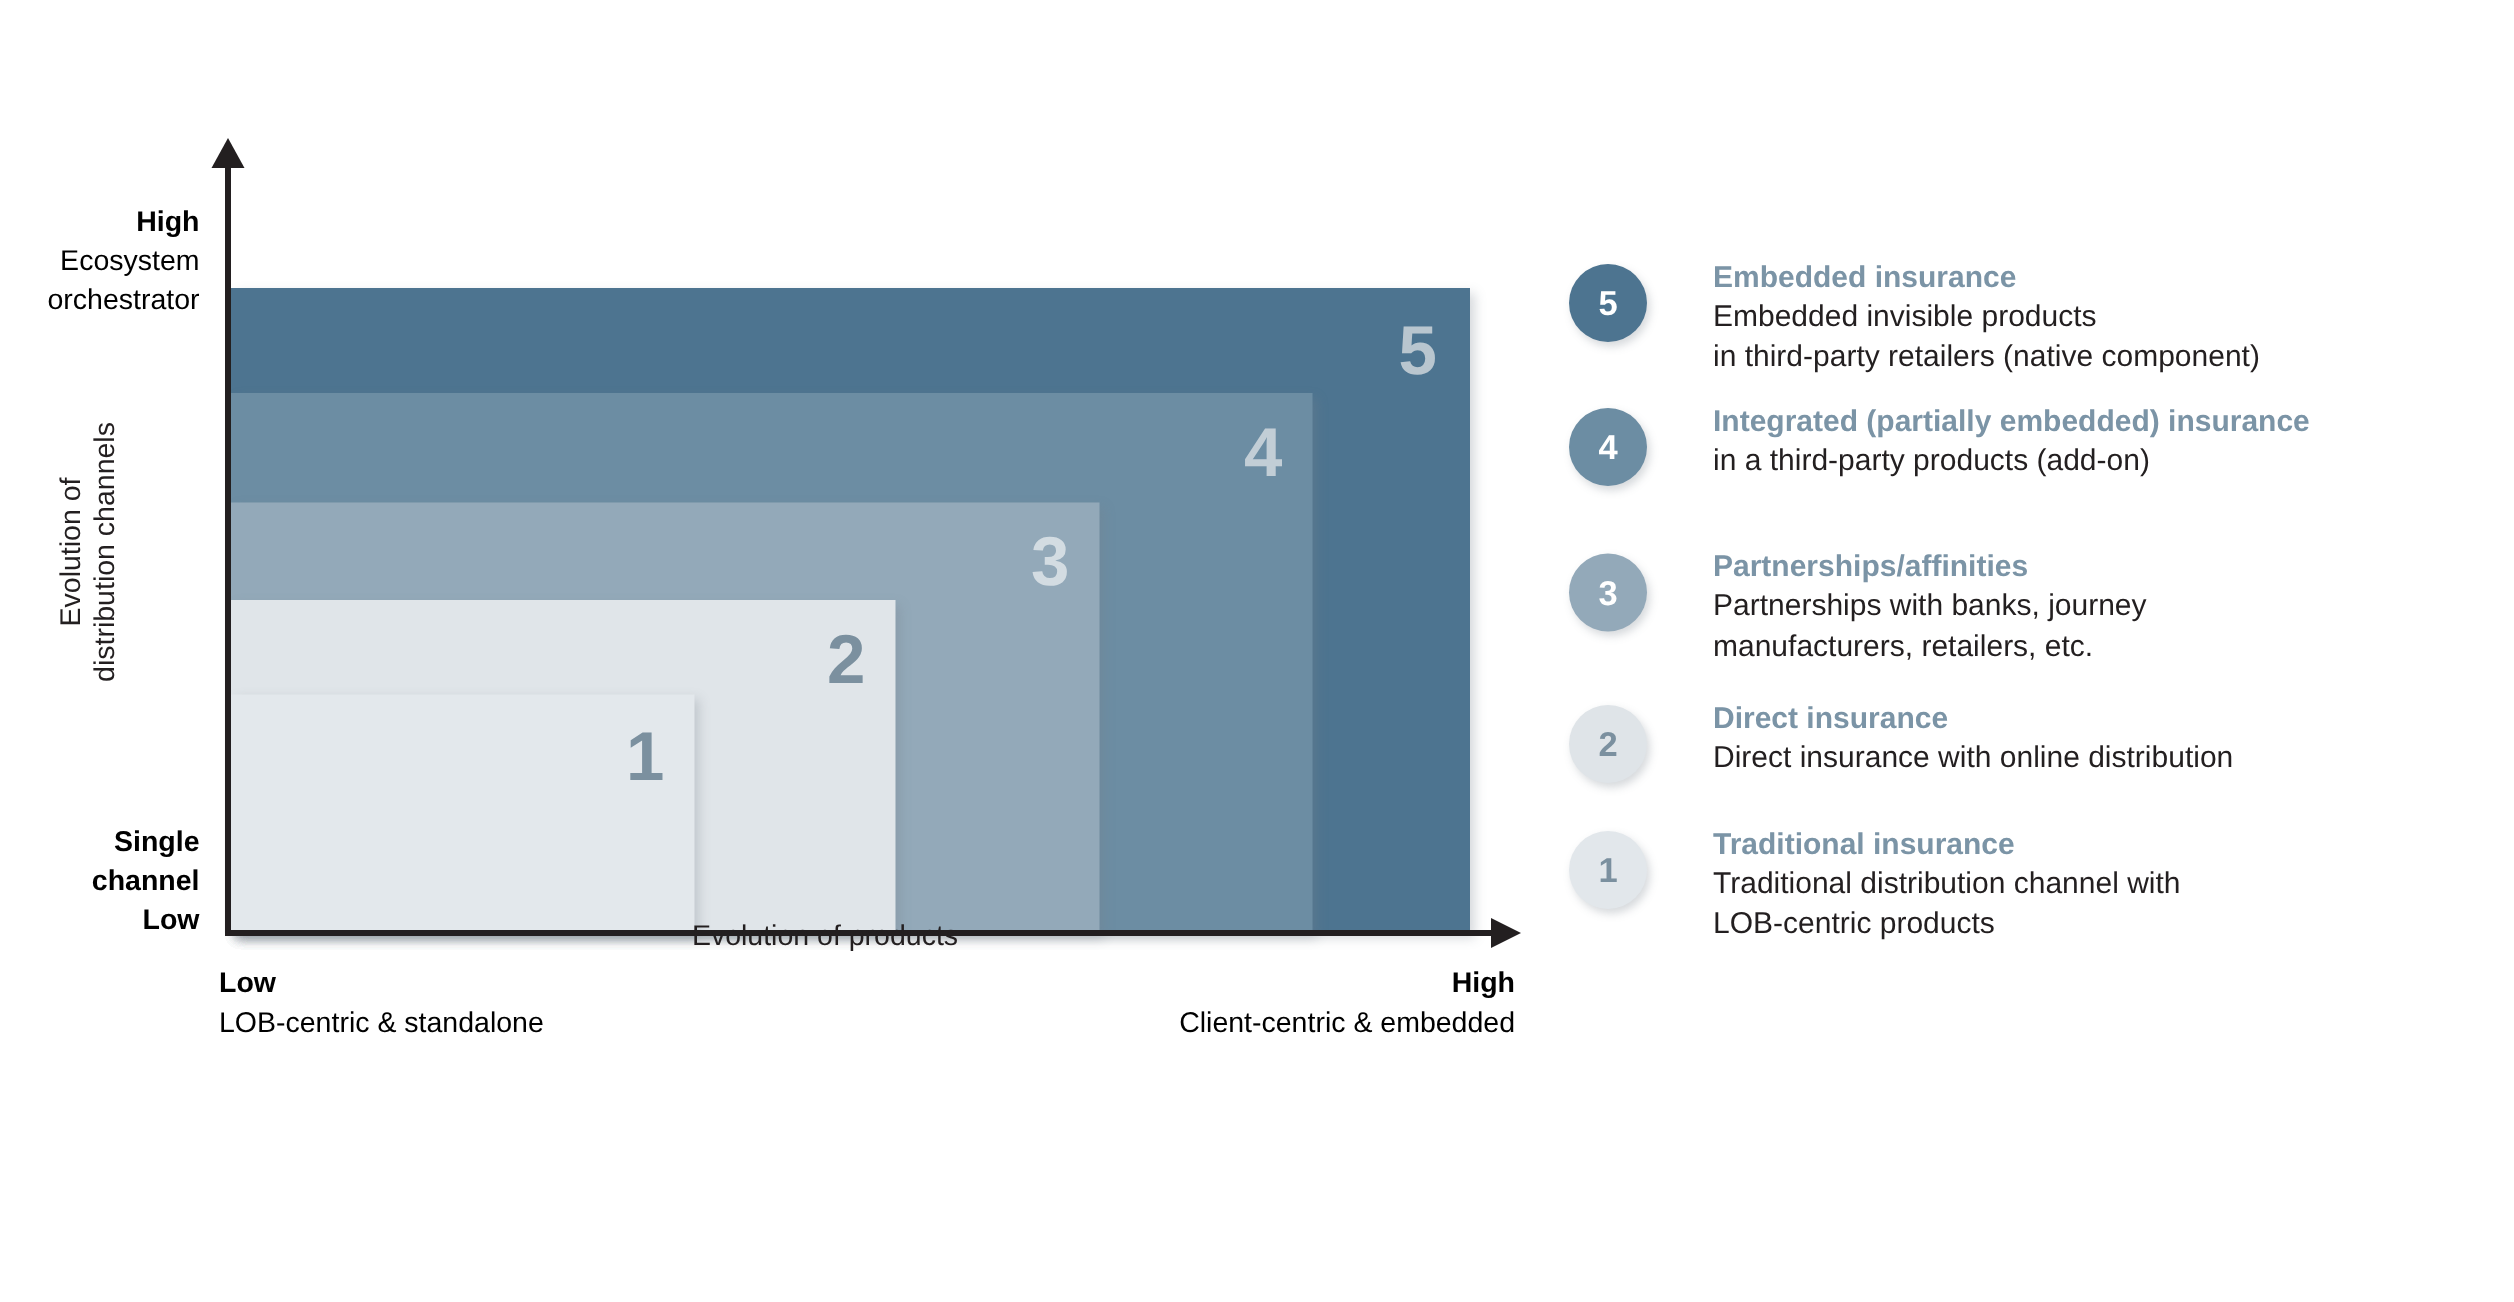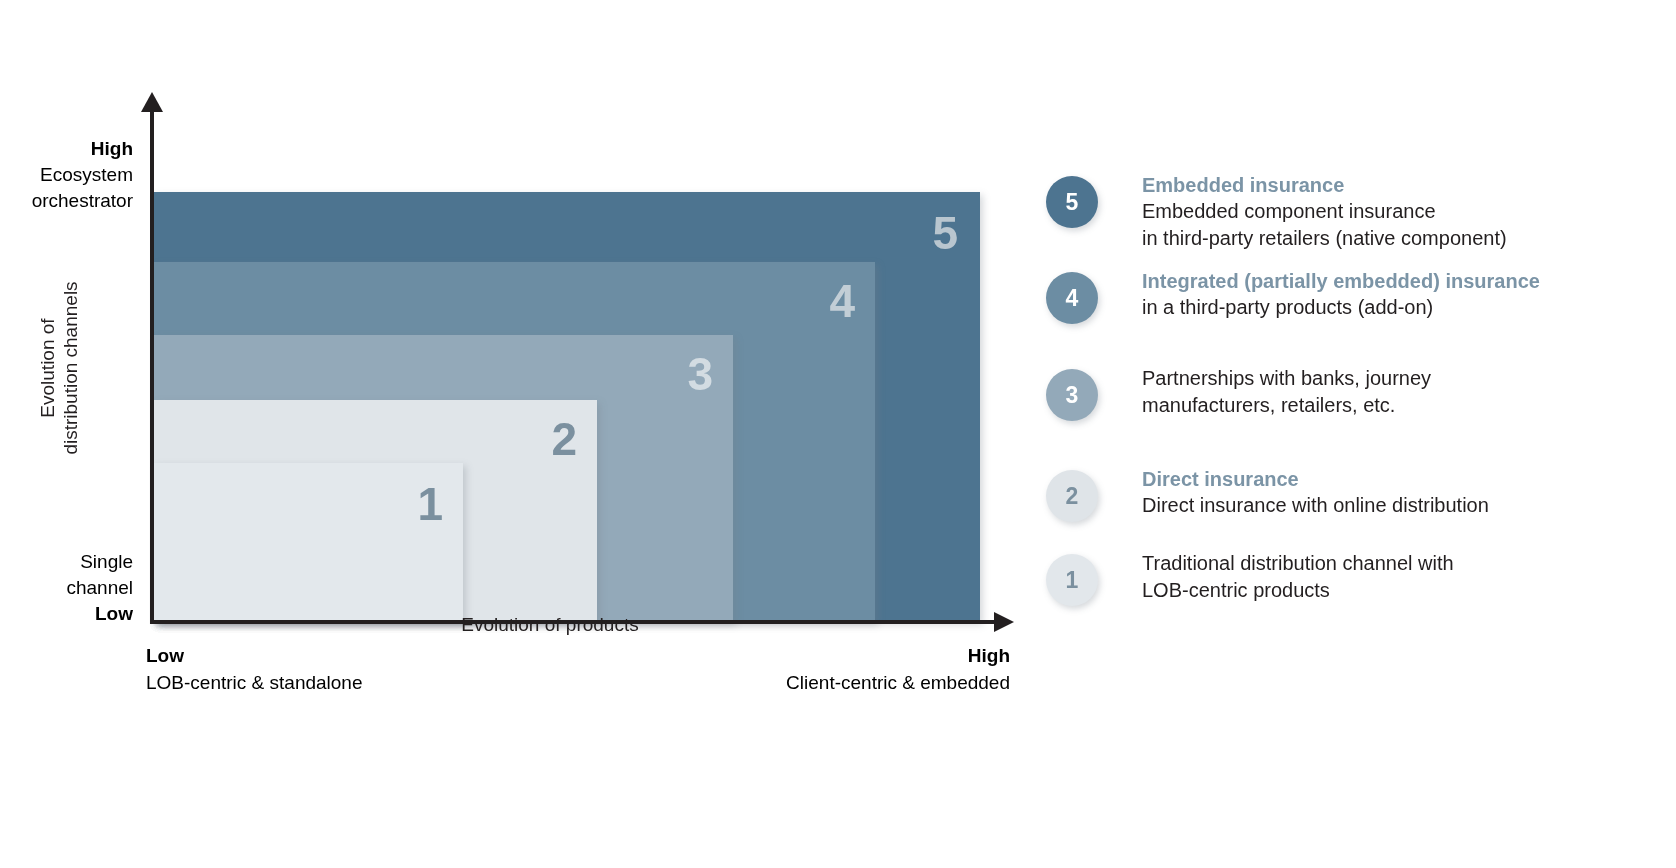--- a/index.html
+++ b/index.html
@@ -58,21 +58,21 @@
     position:absolute; left:0px; top:136px; width:133px;
     text-align:right; line-height:26px;
   }
   #y-top-label .bold { font-weight:700; font-size:19px; display:block; }
   #y-top-label .reg  { font-weight:400; font-size:19px; display:block; }
 
   #y-bottom-label {
     position:absolute; left:0px; top:549px; width:133px;
     text-align:right; line-height:26px;
   }
-  #y-bottom-label .reg  { font-weight:400; font-size:19px; display:block; }
+  #y-bottom-label .reg  { font-weight:700; font-size:19px; display:block; }
   #y-bottom-label .bold { font-weight:700; font-size:19px; display:block; }
 
   #y-axis-title {
     position:absolute;
     left:-86px; top:345px;
     width:290px;
     transform: rotate(-90deg);
     transform-origin: center center;
     text-align:center;
     font-size:19px; line-height:23px; color:#231f20;
@@ -175,60 +175,62 @@
   </div>
 
   <div id="legend">
 
     <div class="legend-item" style="top:0px;">
       <div class="legend-badge" style="background:#4d7490;color:#ffffff;">
         <span>5</span>
       </div>
       <div class="legend-body">
         <div class="legend-title">Embedded insurance</div>
-        <div class="legend-desc">Embedded component insurance</div>
+        <div class="legend-desc">Embedded invisible products</div>
         <div class="legend-desc">in third-party retailers (native component)</div>
       </div>
     </div>
 
     <div class="legend-item" style="top:96px;">
       <div class="legend-badge" style="background:#6c8da3;color:#ffffff;">
         <span>4</span>
       </div>
       <div class="legend-body">
         <div class="legend-title">Integrated (partially embedded) insurance</div>
         <div class="legend-desc">in a third-party products (add-on)</div>
       </div>
     </div>
 
     <div class="legend-item" style="top:193px;">
       <div class="legend-badge" style="background:#93a9b9;color:#ffffff;">
         <span>3</span>
       </div>
       <div class="legend-body">
+        <div class="legend-title">Partnerships/affinities</div>
         <div class="legend-desc">Partnerships with banks, journey</div>
         <div class="legend-desc">manufacturers, retailers, etc.</div>
       </div>
     </div>
 
     <div class="legend-item" style="top:294px;">
       <div class="legend-badge" style="background:#dfe4e8;color:#7b909f;">
         <span>2</span>
       </div>
       <div class="legend-body">
         <div class="legend-title">Direct insurance</div>
         <div class="legend-desc">Direct insurance with online distribution</div>
       </div>
     </div>
 
     <div class="legend-item" style="top:378px;">
       <div class="legend-badge" style="background:#e2e7eb;color:#7b909f;">
         <span>1</span>
       </div>
       <div class="legend-body">
+        <div class="legend-title">Traditional insurance</div>
         <div class="legend-desc">Traditional distribution channel with</div>
         <div class="legend-desc">LOB-centric products</div>
       </div>
     </div>
 
   </div>
 
 </div>
 
 </body></html>

